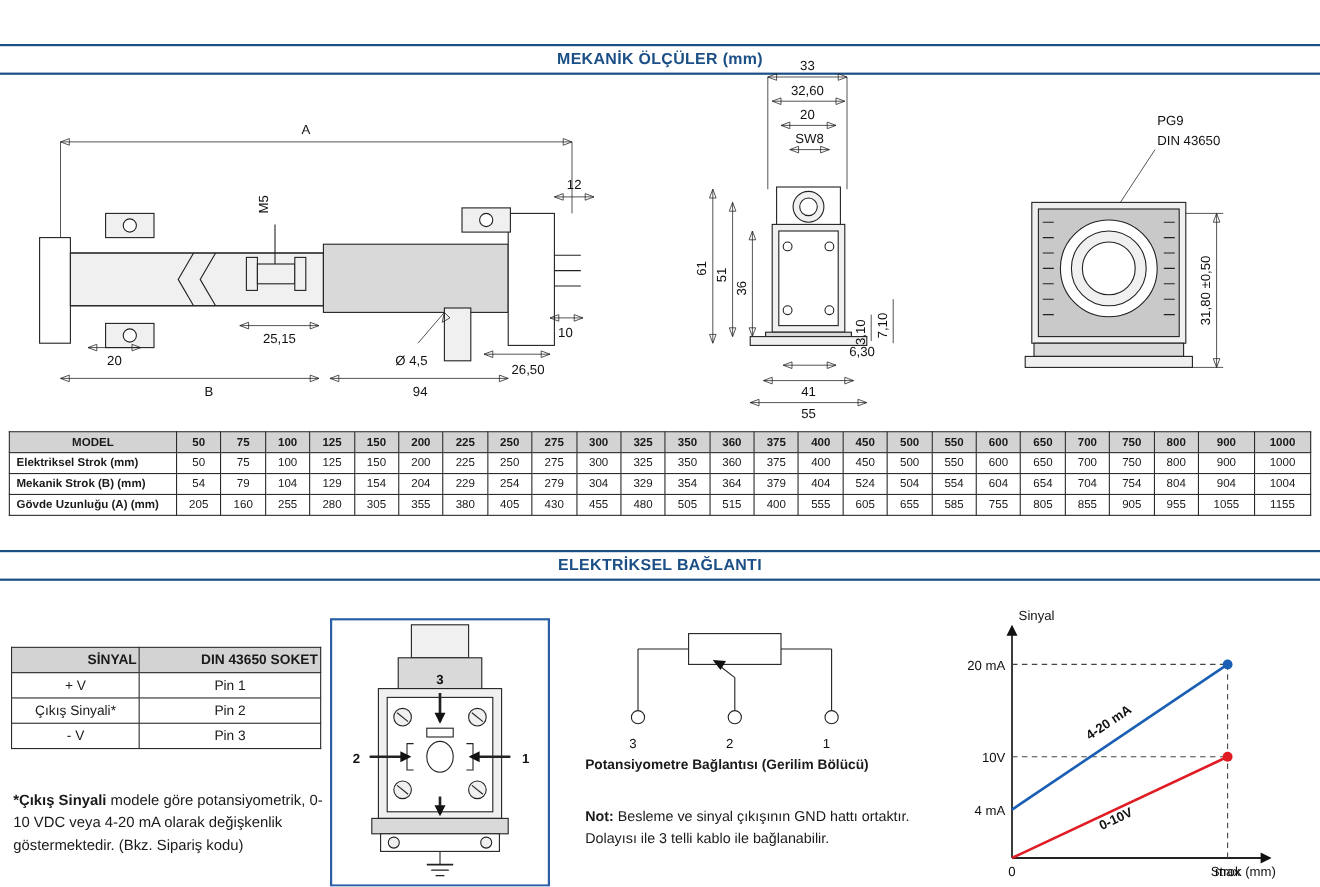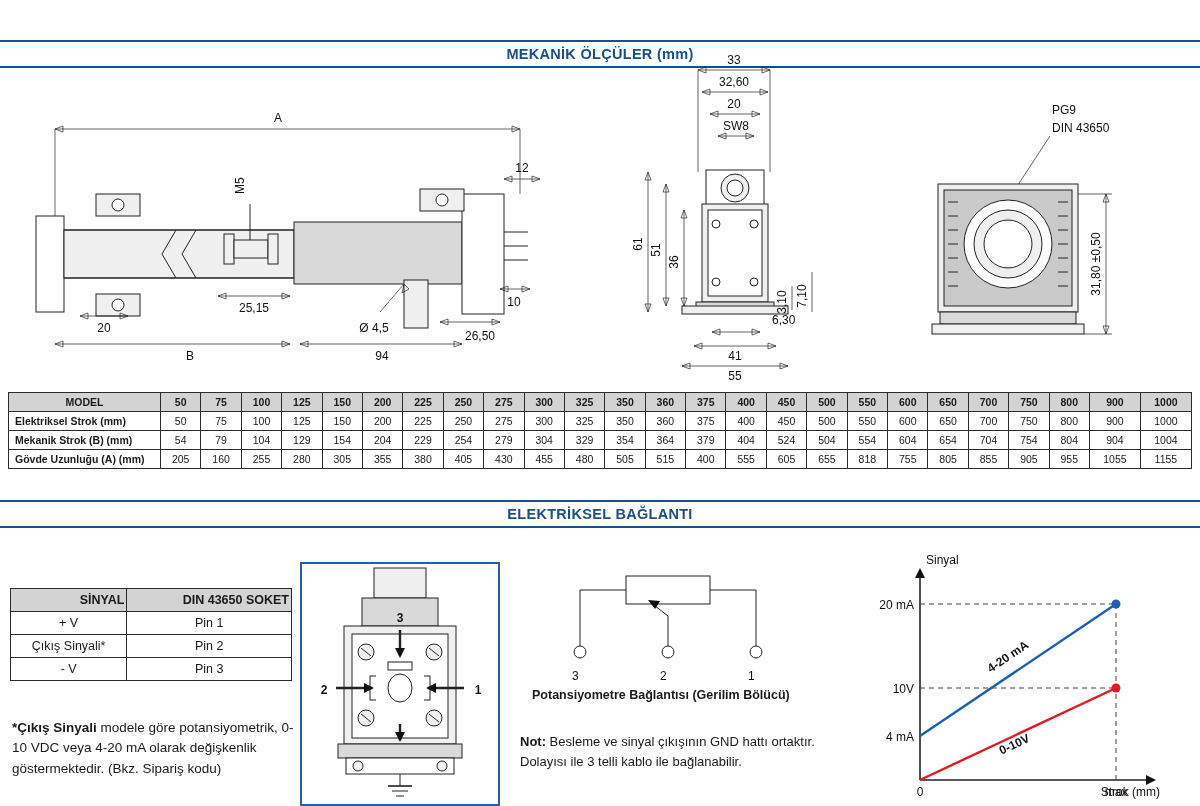--- a/index.html
+++ b/index.html
@@ -85,21 +85,21 @@
     width: 200px; height: 244px;
     border: 2px solid #2a5fa5;
     background: #fff;
   }
 
   .pot-caption {
     position: absolute; left: 532px; top: 148px; width: 330px;
     font-size: 12.5px; font-weight: bold;
   }
   .not-block {
-    position: absolute; left: 520px; top: 192px; width: 330px;
+    position: absolute; left: 532px; top: 192px; width: 330px;
     font-size: 13px; line-height: 1.5;
   }
   .not-block b { font-weight: bold; }
 
   .chart-wrap { position: absolute; left: 860px; top: 12px; width: 330px; height: 250px; }
 </style>
 </head>
 <body>
 
 <div class="page">
@@ -400,21 +400,21 @@
         <td>405</td>
         <td>430</td>
         <td>455</td>
         <td>480</td>
         <td>505</td>
         <td>515</td>
         <td>400</td>
         <td>555</td>
         <td>605</td>
         <td>655</td>
-        <td>818</td>
+        <td>585</td>
         <td>755</td>
         <td>805</td>
         <td>855</td>
         <td>905</td>
         <td>955</td>
         <td>1055</td>
         <td>1155</td>
       </tr>
     </tbody>
   </table>

